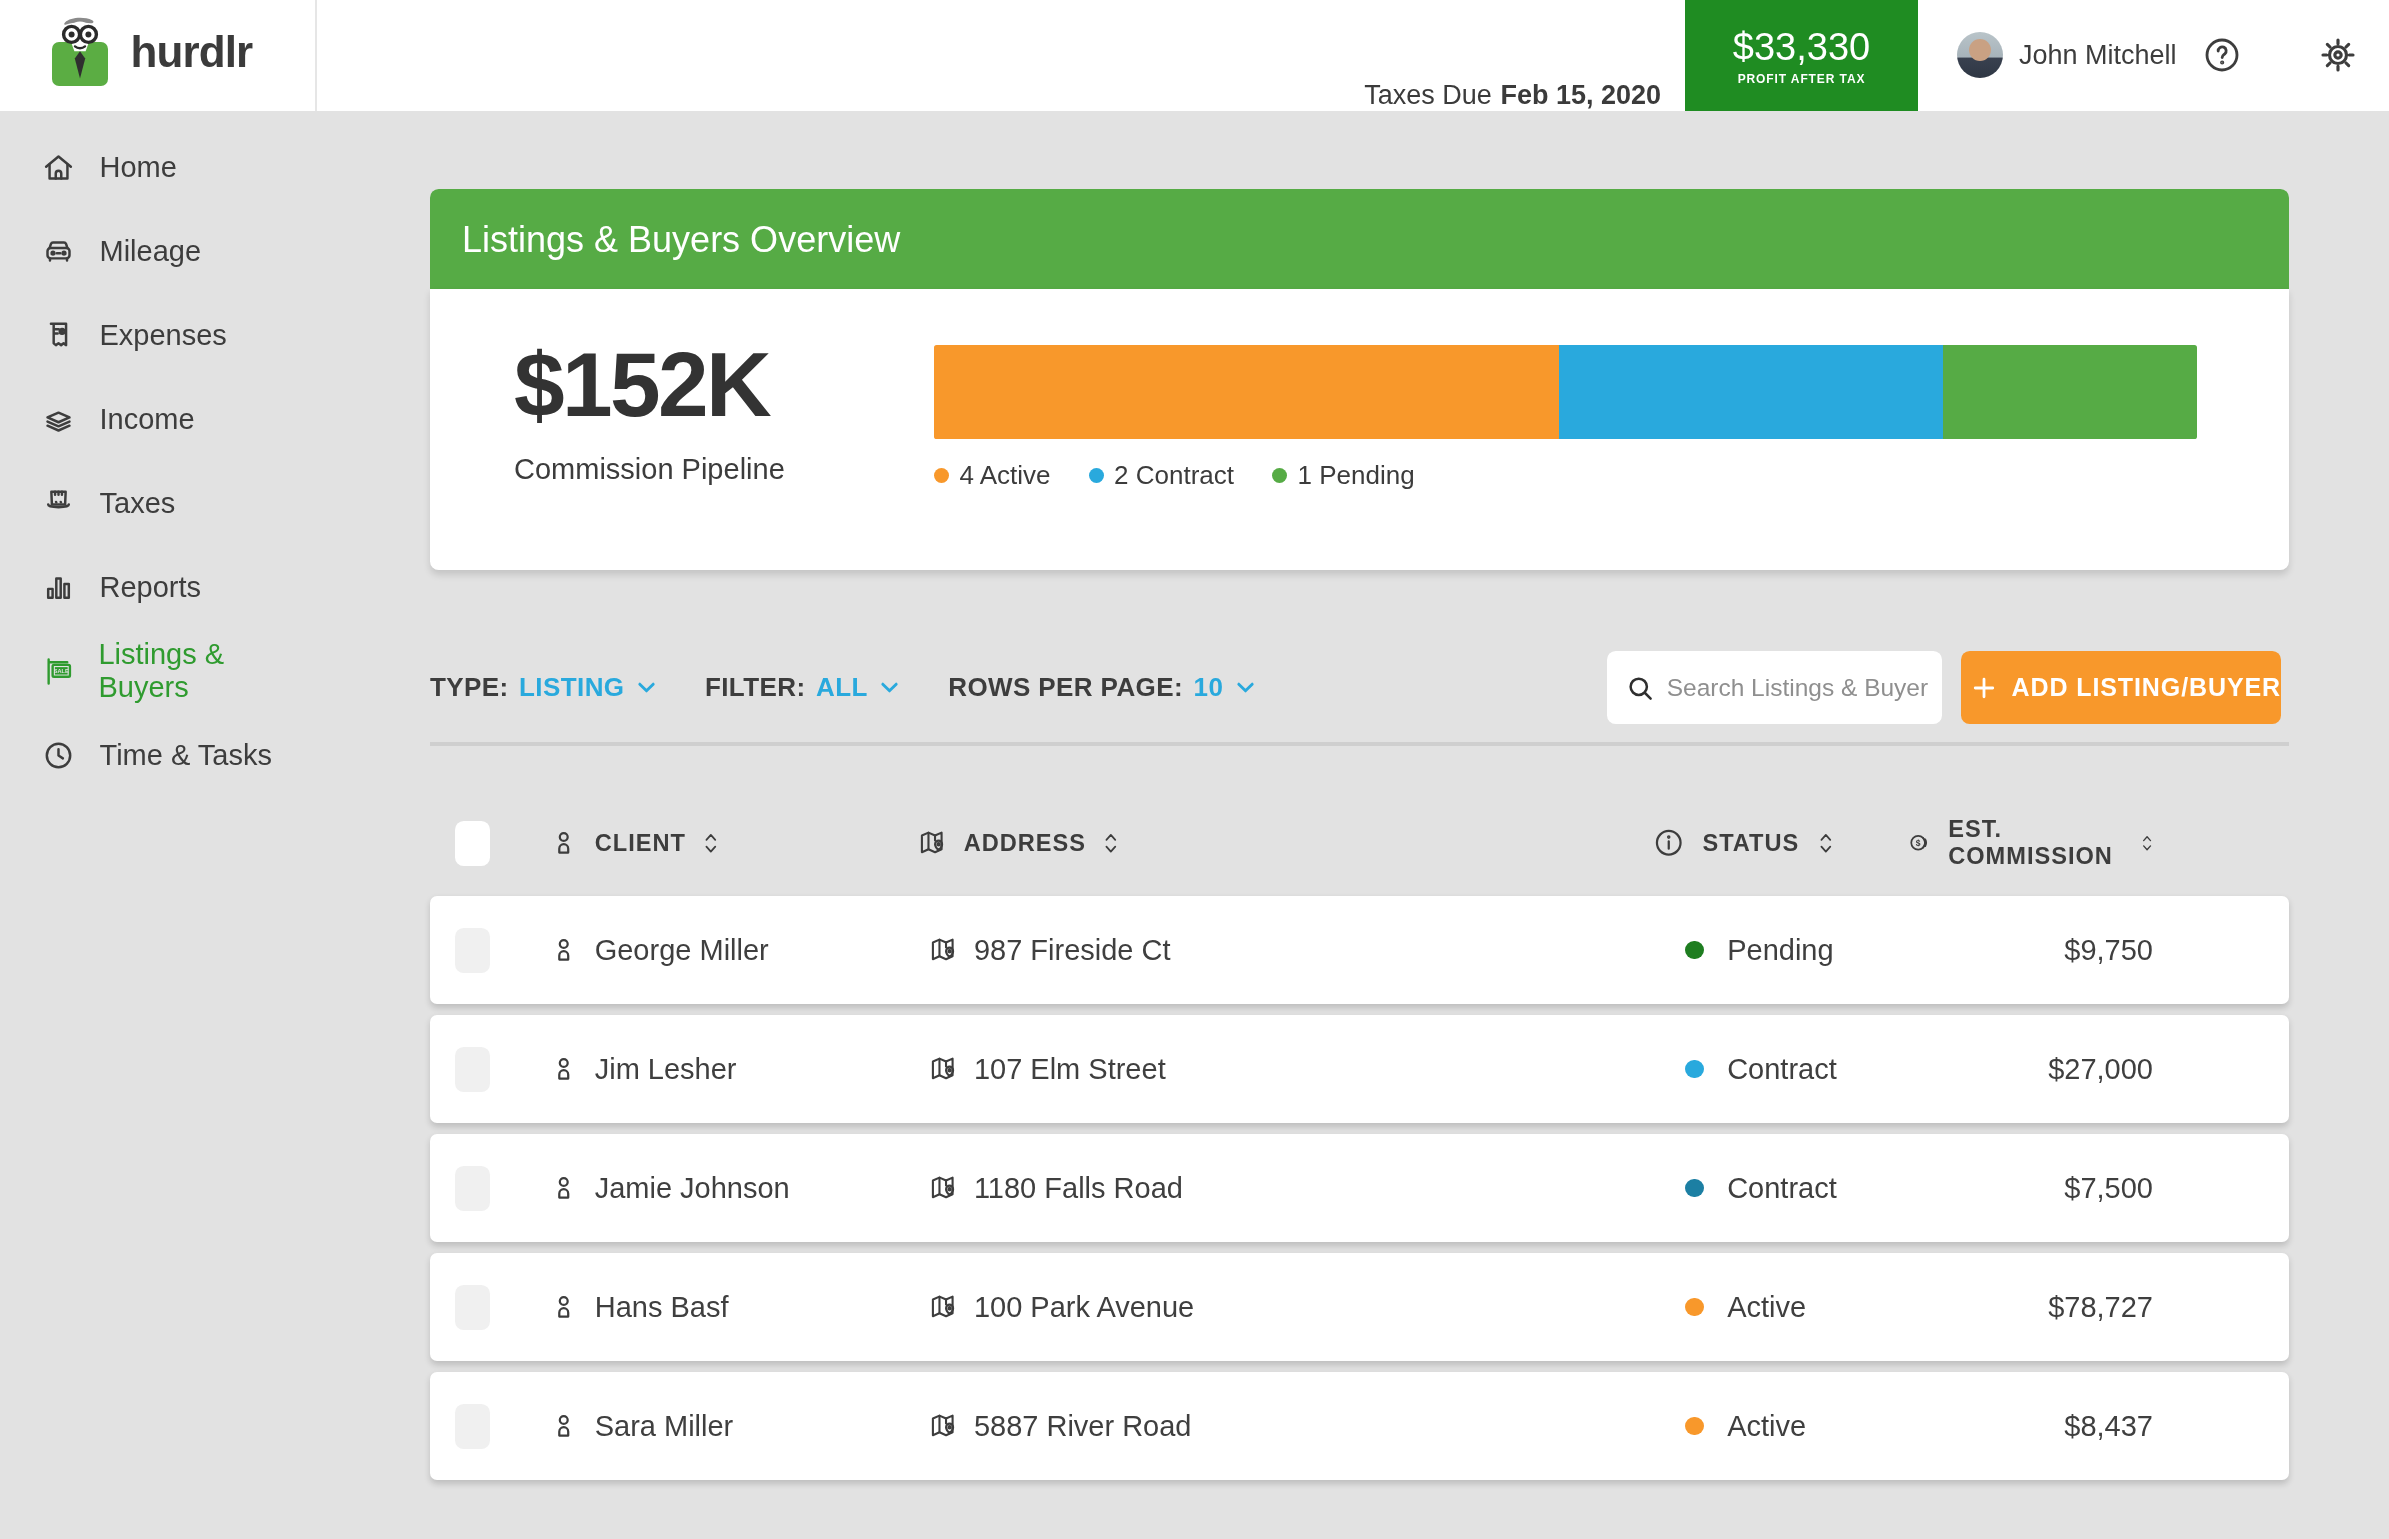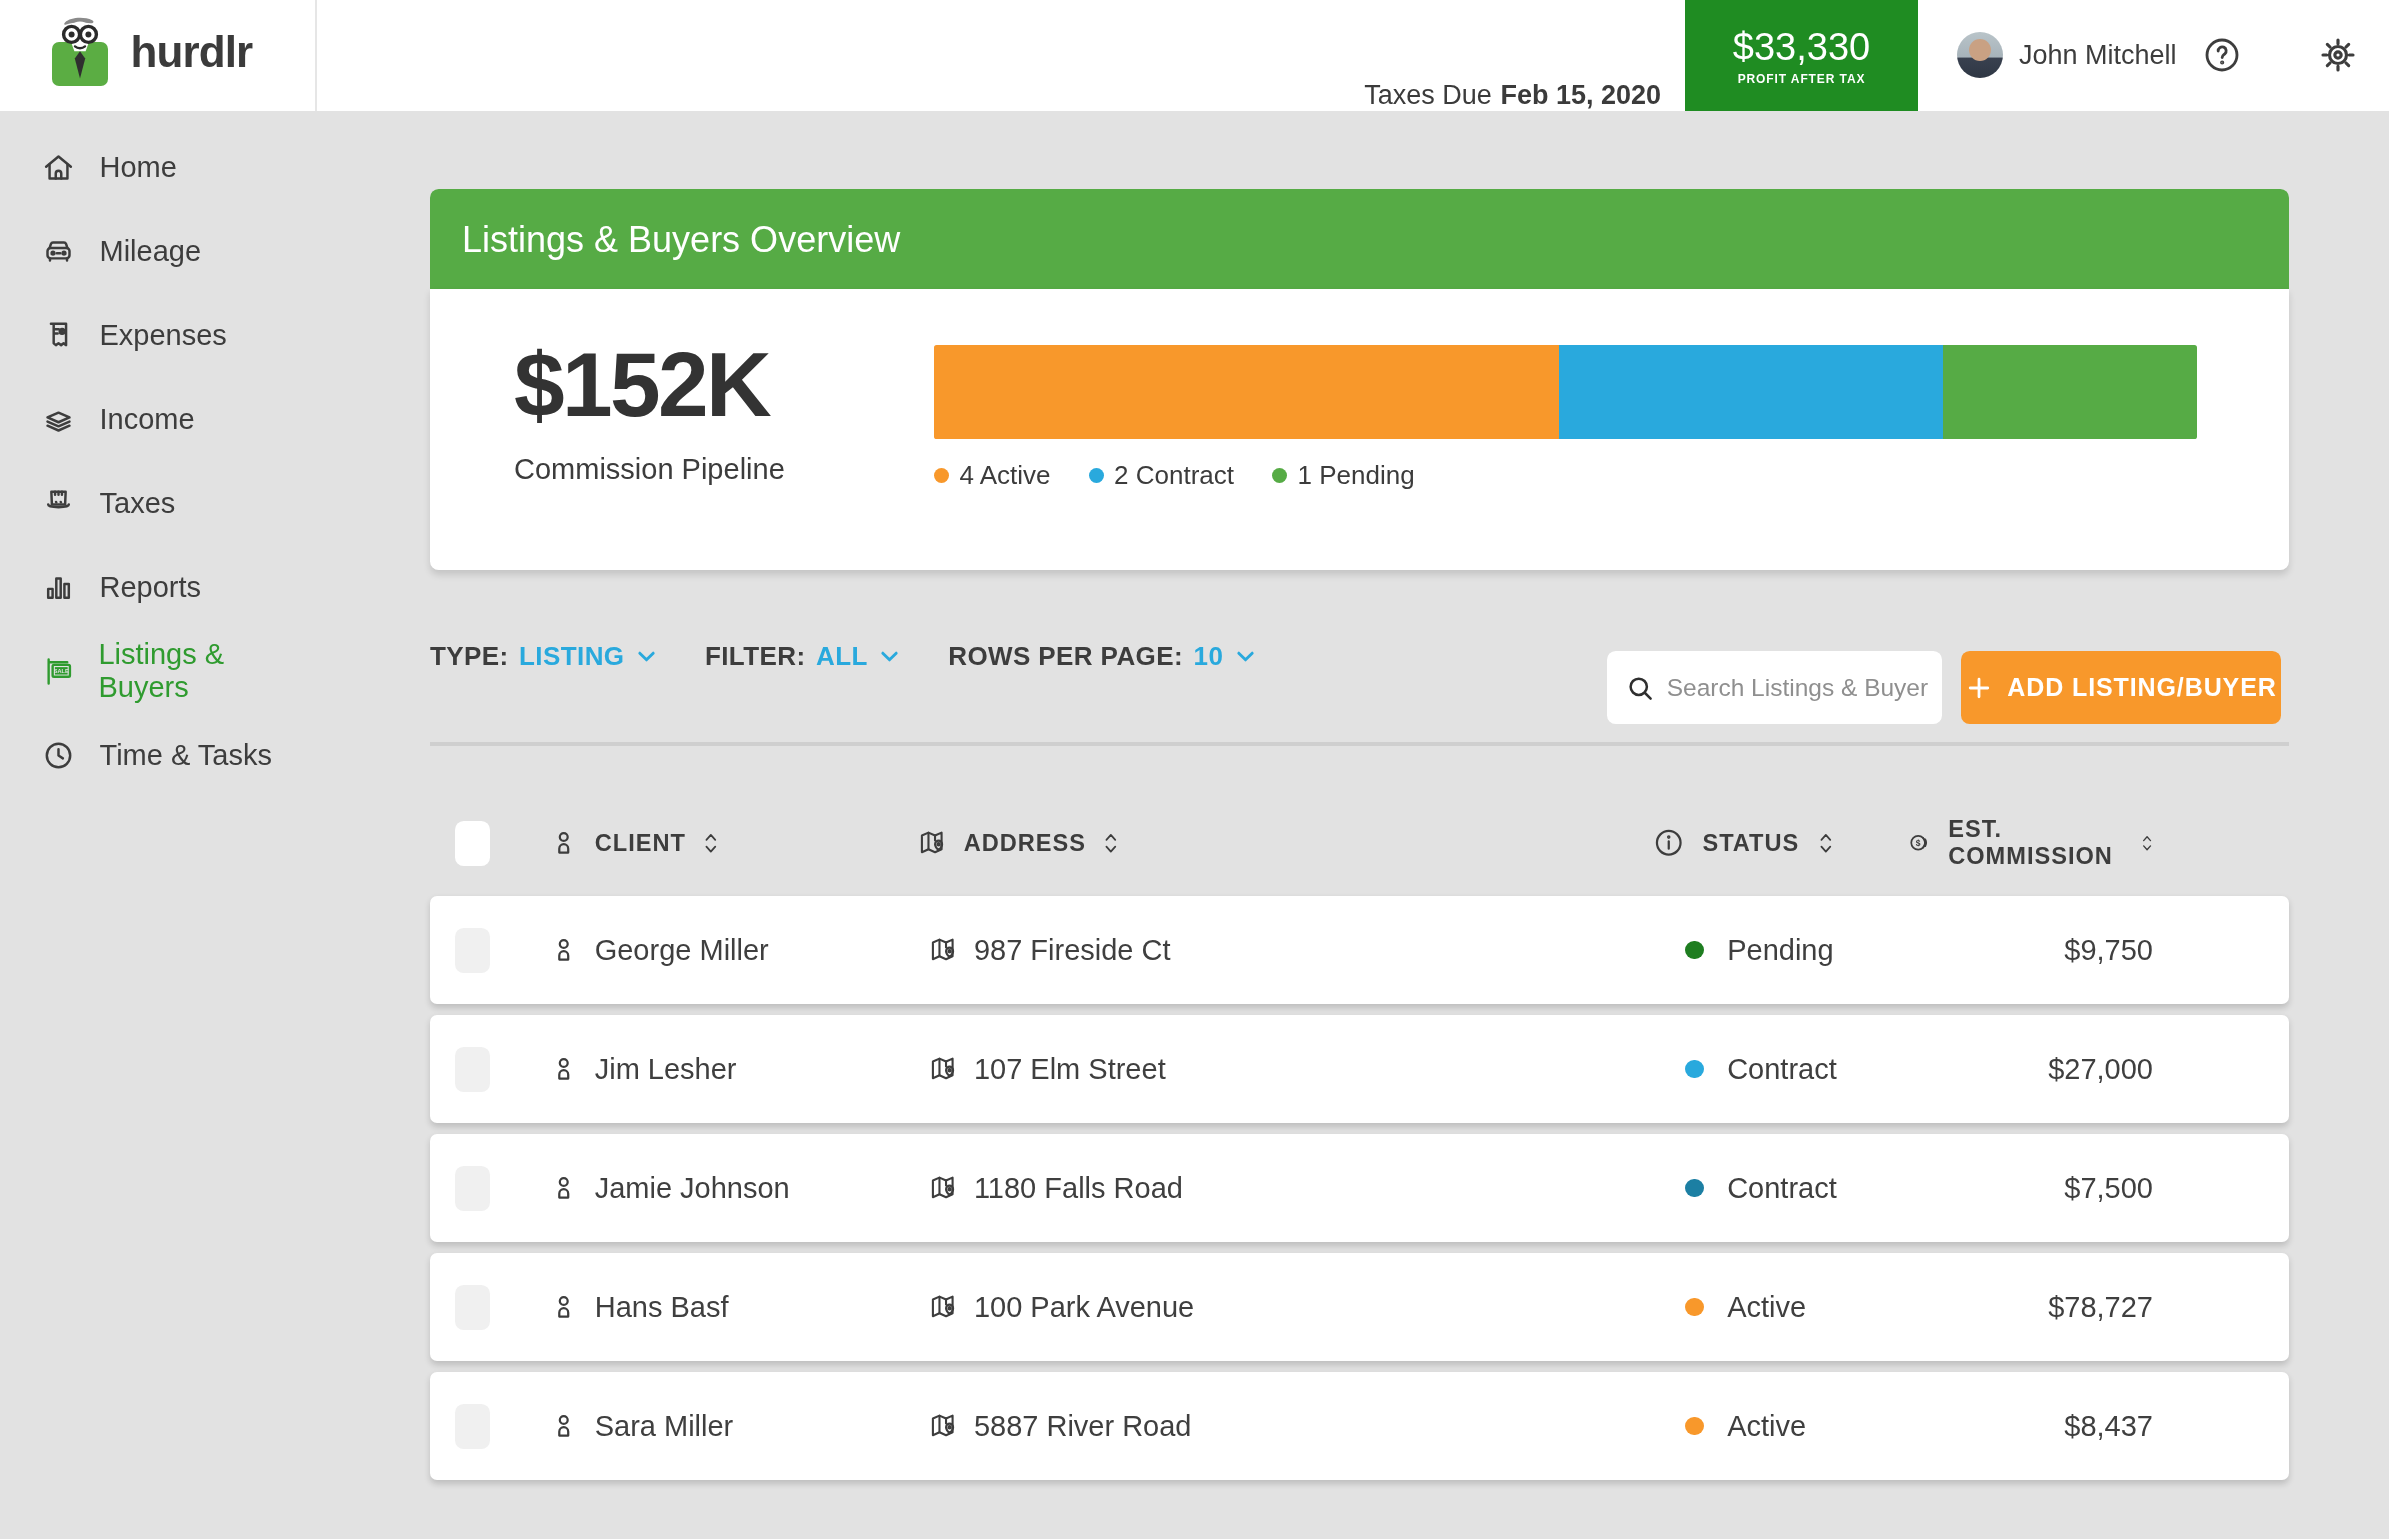--- a/index.html
+++ b/index.html
@@ -49,21 +49,21 @@
                     letter-spacing:-2.6px; color:#333; }
   .pipeline-label { position:absolute; left:84px; top:164px; font-size:29px; color:#3c3c3c; }
   .bar { position:absolute; left:504px; top:56px; width:1263px; height:94px; display:flex;
          border-radius:2.6px; overflow:hidden; }
   .bar-seg { height:100%; }
   .legend { position:absolute; left:504px; top:171px; display:flex; align-items:center; gap:38px; font-size:26px; color:#3c3c3c; }
   .legend-item { display:flex; align-items:center; gap:10.5px; }
   .dot16 { width:15px; height:15px; border-radius:50%; }
 
   
-  .filters { position:absolute; left:430px; top:620px; height:73px; display:flex; 
+  .filters { position:absolute; left:430px; top:651px; height:73px; display:flex; 
              gap:47px; font-size:26px; font-weight:700; letter-spacing:0.4px; }
   .filter-group { display:flex; align-items:center; gap:10.5px; cursor:pointer; }
   .blue { color:#29a9dd; }
   .search-box { position:absolute; left:1607px; top:651px; width:335px; height:73px; background:#fff;
                 border-radius:8.7px; display:flex; align-items:center; padding-left:17.5px; gap:12.2px; }
   .search-box input { border:none; outline:none; background:transparent; font-family:"Liberation Sans",sans-serif;
                       font-size:24.5px; color:#555; width:262px; }
   .search-box input::placeholder { color:#8f8f8f; }
   .add-btn { position:absolute; left:1961px; top:651px; width:320px; height:73px; background:#f8982b;
              border:none; border-radius:8.7px; color:#fff; display:flex; align-items:center; justify-content:center;
@@ -330,21 +330,21 @@
   </div>
 </div>
 
 <div class="search-box">
   <svg width="30" height="30" viewBox="0 0 24 24" style="color:#2f2f2f">
       <use href="#i-search"></use>
     </svg>
   <input type="text" placeholder="Search Listings &amp; Buyers" style="">
 </div>
 
-<button class="add-btn" style="background-color: rgb(248, 152, 43);">
+<button class="add-btn" style="background-color: rgb(248, 152, 43); justify-content: flex-end;">
   <svg width="28" height="28" viewBox="0 0 24 24">
       <use href="#i-plus"></use>
     </svg>
   <span>ADD LISTING/BUYER</span>
 </button>
 
 <div class="toolbar-divider"></div>
 
 <div class="thead">
   <div class="slot-check">

